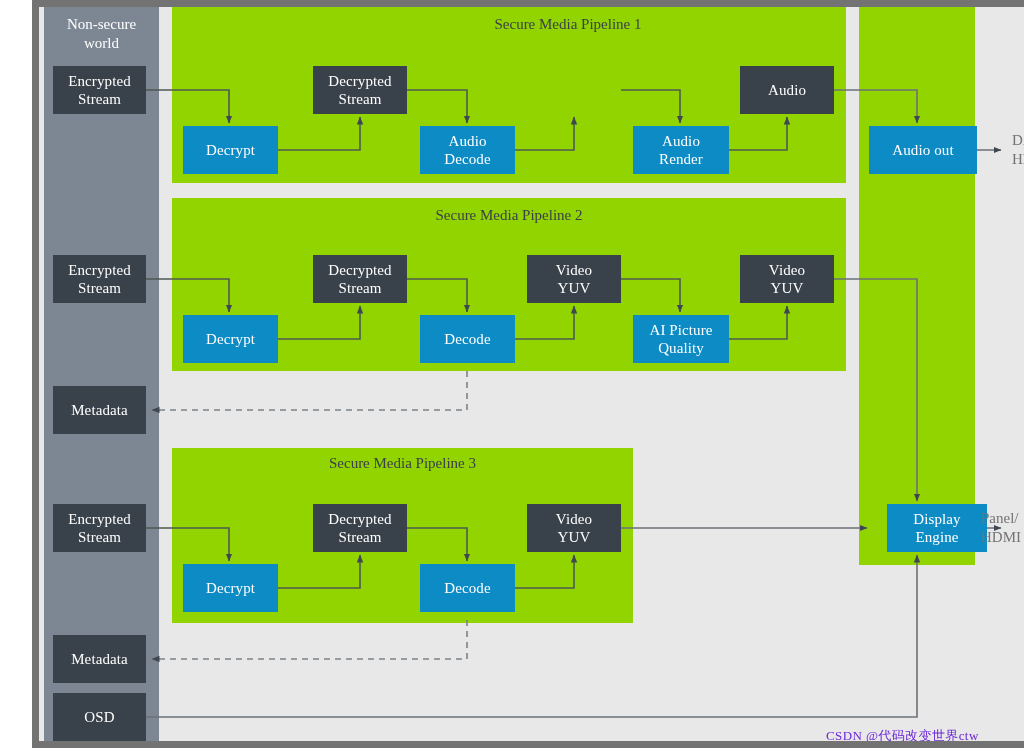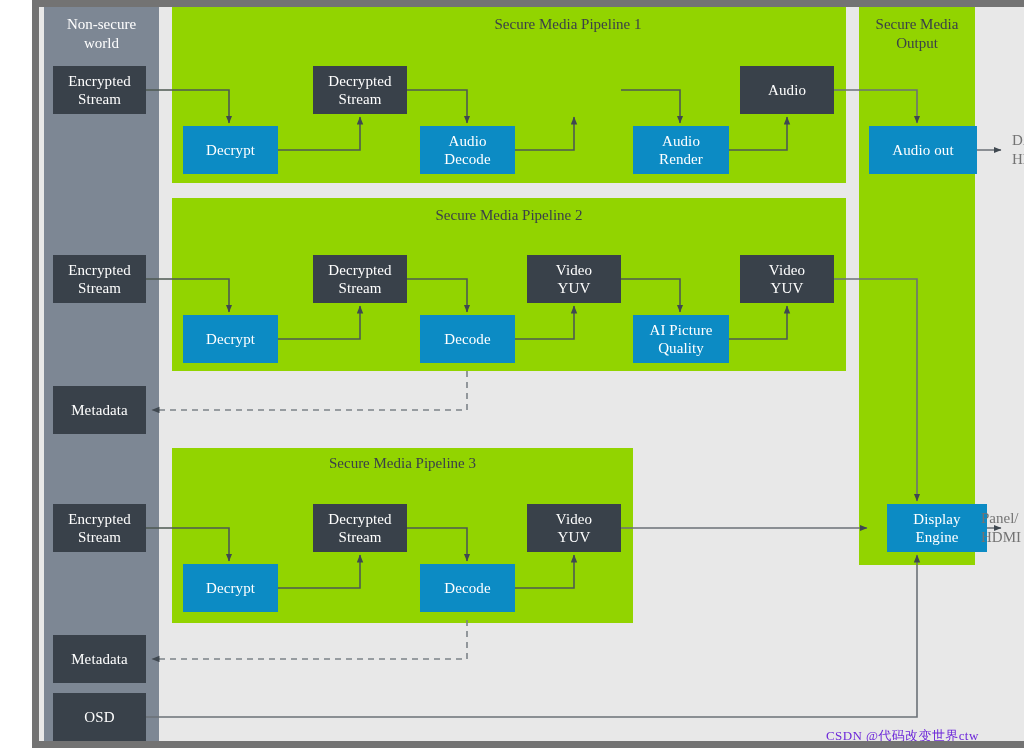--- a/index.html
+++ b/index.html
@@ -94,22 +94,20 @@
   <div class="region green-zone" style="left:133px; top:0px; width:674px; height:176px;"></div>
   <div class="zone-title" style="left:133px; top:8px; width:792px;">Secure Media Pipeline 1</div>
 
   <div class="region green-zone" style="left:133px; top:191px; width:674px; height:173px;"></div>
   <div class="zone-title" style="left:133px; top:199px; width:674px;text-align:center;">Secure Media Pipeline 2</div>
 
   <div class="region green-zone" style="left:133px; top:441px; width:461px; height:175px;"></div>
   <div class="zone-title" style="left:133px; top:447px; width:461px;">Secure Media Pipeline 3</div>
 
   <div class="region green-zone" style="left:820px; top:0px; width:116px; height:558px;"></div>
-  <div class="zone-title" style="left:820px; top:8px; width:116px;">Secure Media
-Output</div>
 
   <svg class="wires" viewBox="0 0 1024 748">
     <defs>
       <marker id="ah" markerWidth="9" markerHeight="9" refX="7.5" refY="3.2" orient="auto" markerUnits="userSpaceOnUse">
         <path d="M0,0 L8,3.2 L0,6.4 z" fill="#3f4850"></path>
       </marker>
     </defs>
     <g fill="none" stroke="#4e5a52" stroke-width="1.6" marker-end="url(#ah)">
 
       <path d="M107,83 L190,83 L190,116"></path>

